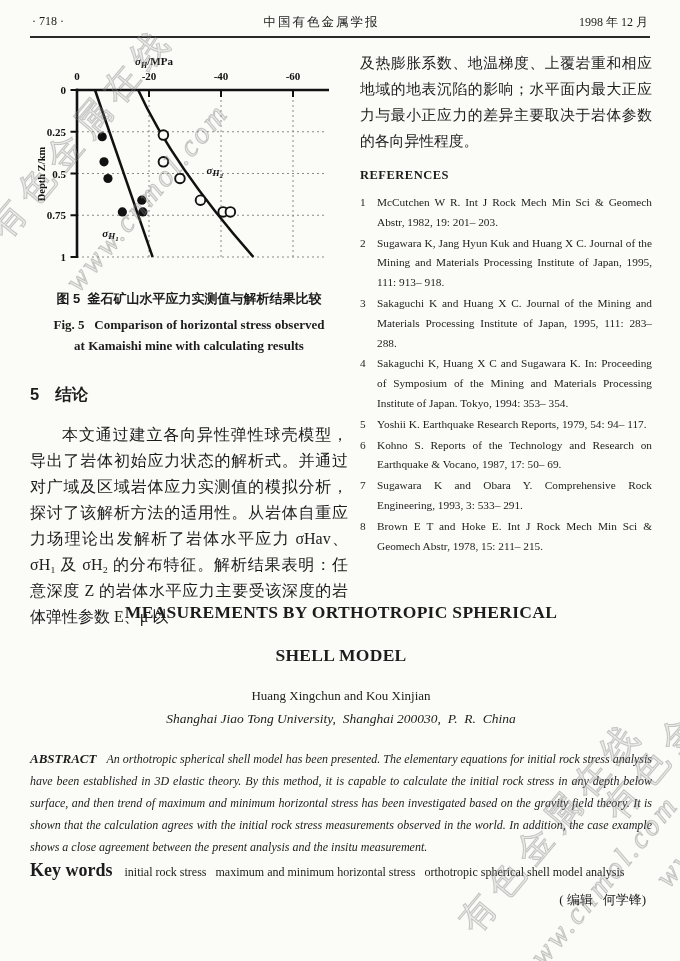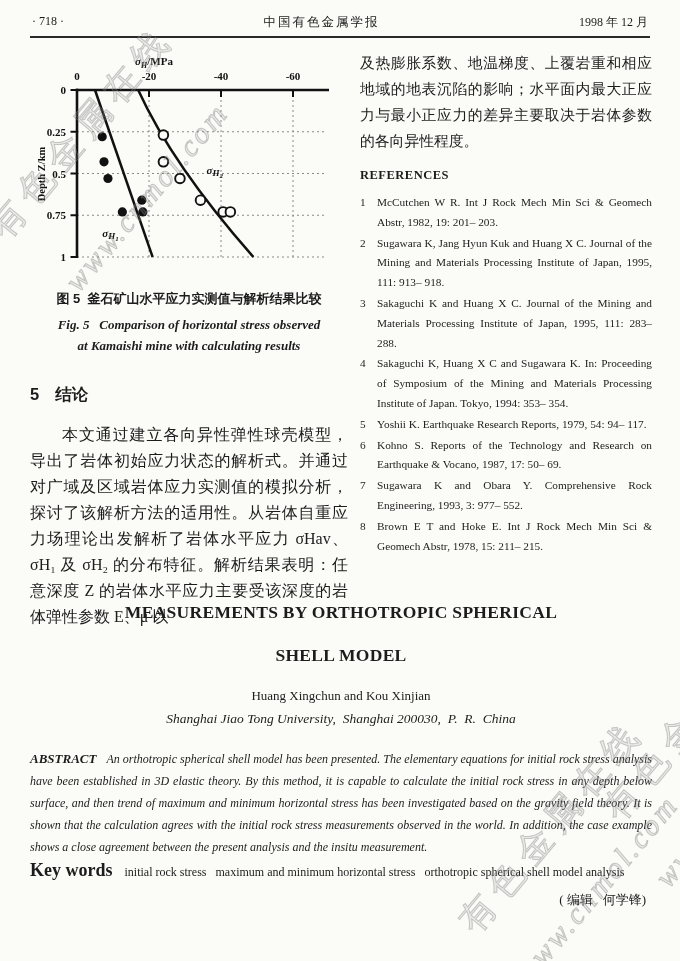--- a/index.html
+++ b/index.html
@@ -28,21 +28,21 @@
   .chart-wrap { margin:6px 0 0 2px; }
   .tick   { font:bold 11px "Liberation Serif",serif; fill:#111; }
   .ytick  { font:bold 11px "Liberation Serif",serif; fill:#111; }
   .ytitle { font:bold 10.5px "Liberation Serif",serif; fill:#111; }
   .xtitle { font:bold italic 11px "Liberation Serif",serif; fill:#111; }
   .slabel { font:bold italic 11px "Liberation Serif",serif; fill:#111; }
 
   .caption-zh { margin-top:14px; text-align:center; font-size:13px;
                 font-weight:bold; font-family:"Liberation Sans","DejaVu Sans",sans-serif; }
   .caption-en { margin-top:6px; text-align:center; font-size:13px;
-                font-weight:bold; line-height:21px;font-style:italic; }
+                font-weight:bold; line-height:21px; }
 
   .section-heading { margin-top:28px; font-size:16.5px; font-weight:bold;
                      font-family:"Liberation Sans","DejaVu Sans",sans-serif; }
   .section-heading .num { margin-right:16px; }
 
   .zh-par { margin-top:16px; font-size:16px; line-height:26px;
             text-align:justify; font-family:"Liberation Serif","DejaVu Serif",serif; }
   .indent { text-indent:2em; display:block; }
 
   
@@ -191,21 +191,21 @@
           <li class="ref-item">
             <span class="num">5</span>
             <span class="txt">Yoshii K. Earthquake Research Reports, 1979, 54: 94– 117.</span>
           </li>
           <li class="ref-item">
             <span class="num">6</span>
             <span class="txt">Kohno S. Reports of the Technology and Research on Earthquake &amp; Vocano, 1987, 17: 50– 69.</span>
           </li>
           <li class="ref-item">
             <span class="num">7</span>
-            <span class="txt">Sugawara K and Obara Y. Comprehensive Rock Engineering, 1993, 3: 977– 552.</span>
+            <span class="txt">Sugawara K and Obara Y. Comprehensive Rock Engineering, 1993, 3: 533– 291.</span>
           </li>
           <li class="ref-item">
             <span class="num">8</span>
             <span class="txt">Brown E T and Hoke E. Int J Rock Mech Min Sci &amp; Geomech Abstr, 1978, 15: 211– 215.</span>
           </li>
         </ol>
     </div>
   </div>
 
   <div class="english">

